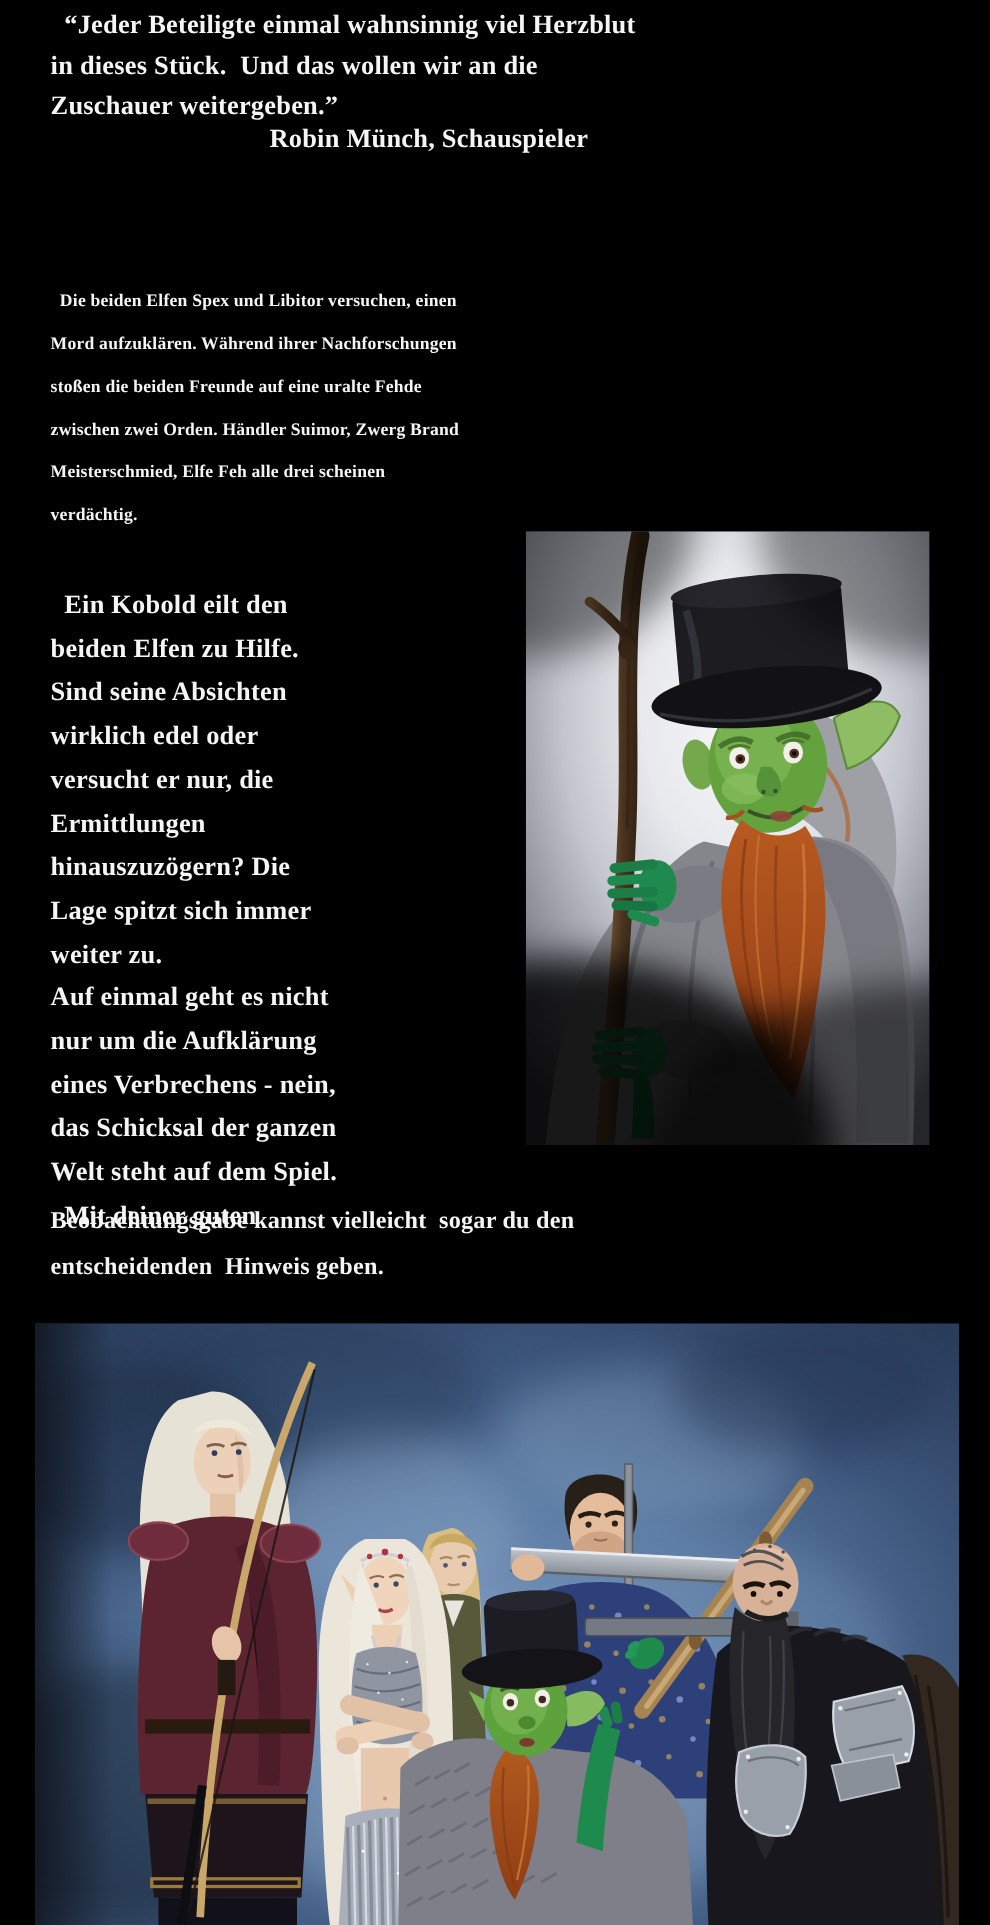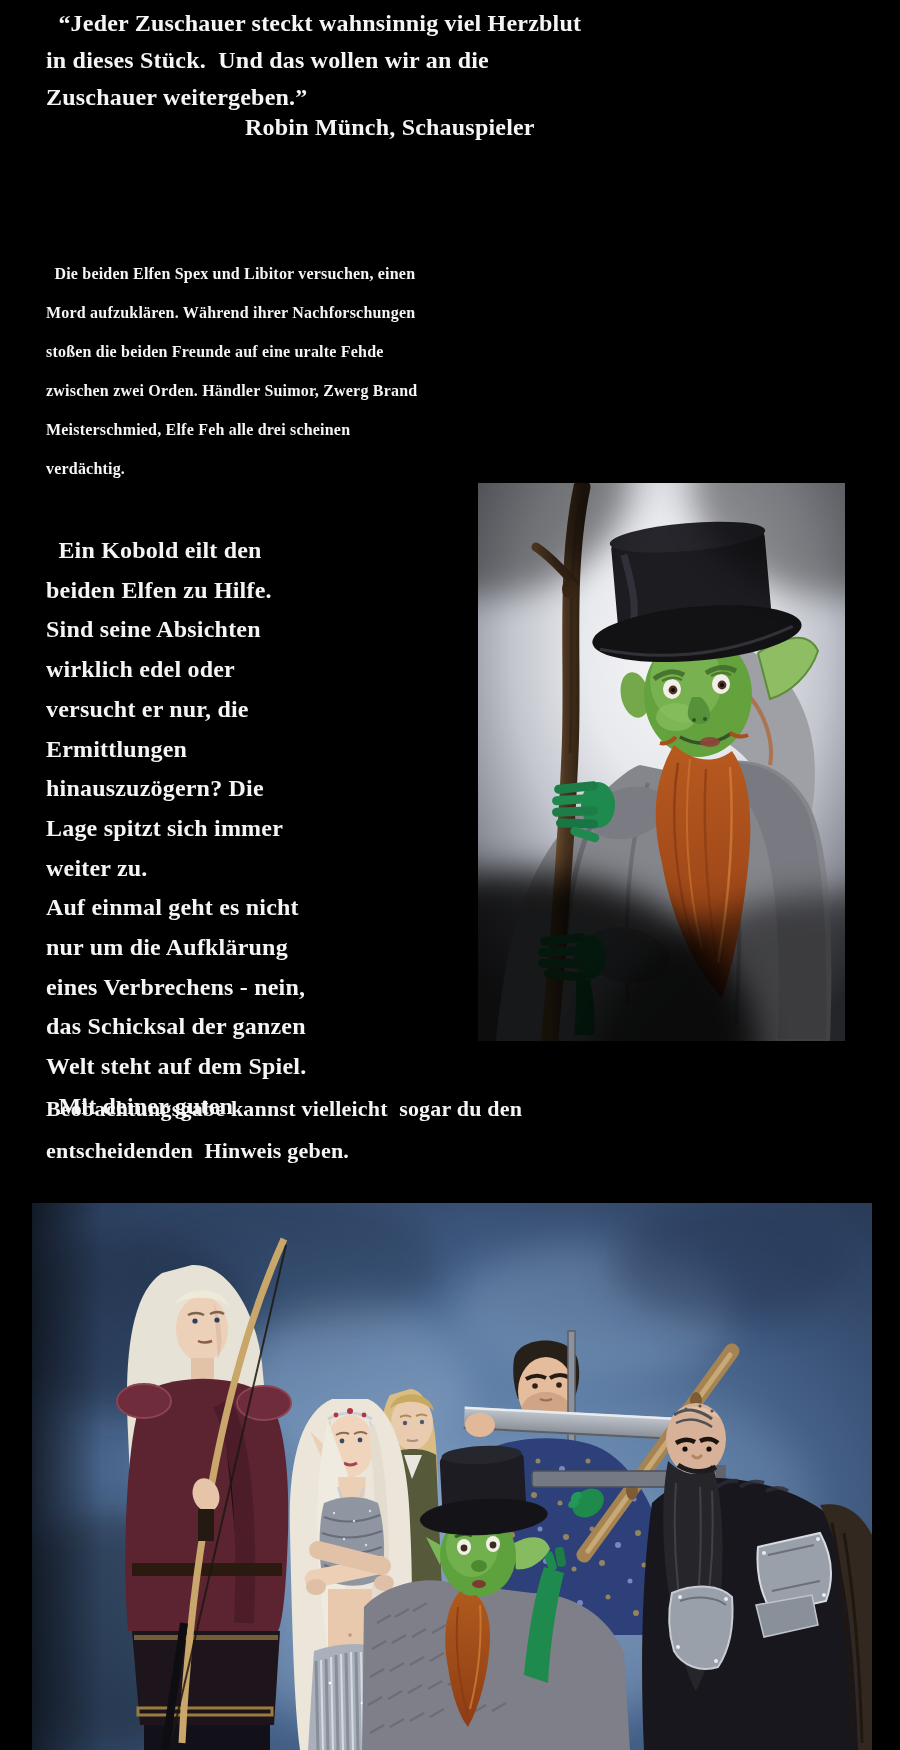--- a/index.html
+++ b/index.html
@@ -23,21 +23,21 @@
   .col{left:46px;top:492px;font-size:24px;line-height:39.7px;width:430px;margin-top:39px;}
   .closing{left:46px;top:1088px;font-size:22px;line-height:42px;width:720px;}
   .photo{position:absolute;}
   .photo svg{display:block;}
   #kobold-photo{left:478px;top:483px;width:367px;height:558px;}
   #group-photo{left:32px;top:1203px;width:840px;height:547px;}
 </style>
 </head>
 <body>
 
-<div class="txt quote">  “Jeder Zuschauer steckt wahnsinnig viel Herzblut
+<div class="txt quote">  “Jeder Beteiligte einmal wahnsinnig viel Herzblut
 in dieses Stück.  Und das wollen wir an die
 Zuschauer weitergeben.”</div>
 <div class="txt attr">Robin Münch, Schauspieler</div>
 <div class="txt intro">  Die beiden Elfen Spex und Libitor versuchen, einen
 Mord aufzuklären. Während ihrer Nachforschungen
 stoßen die beiden Freunde auf eine uralte Fehde
 zwischen zwei Orden. Händler Suimor, Zwerg Brand
 Meisterschmied, Elfe Feh alle drei scheinen
 verdächtig.</div>
 <div class="txt col">  Ein Kobold eilt den

